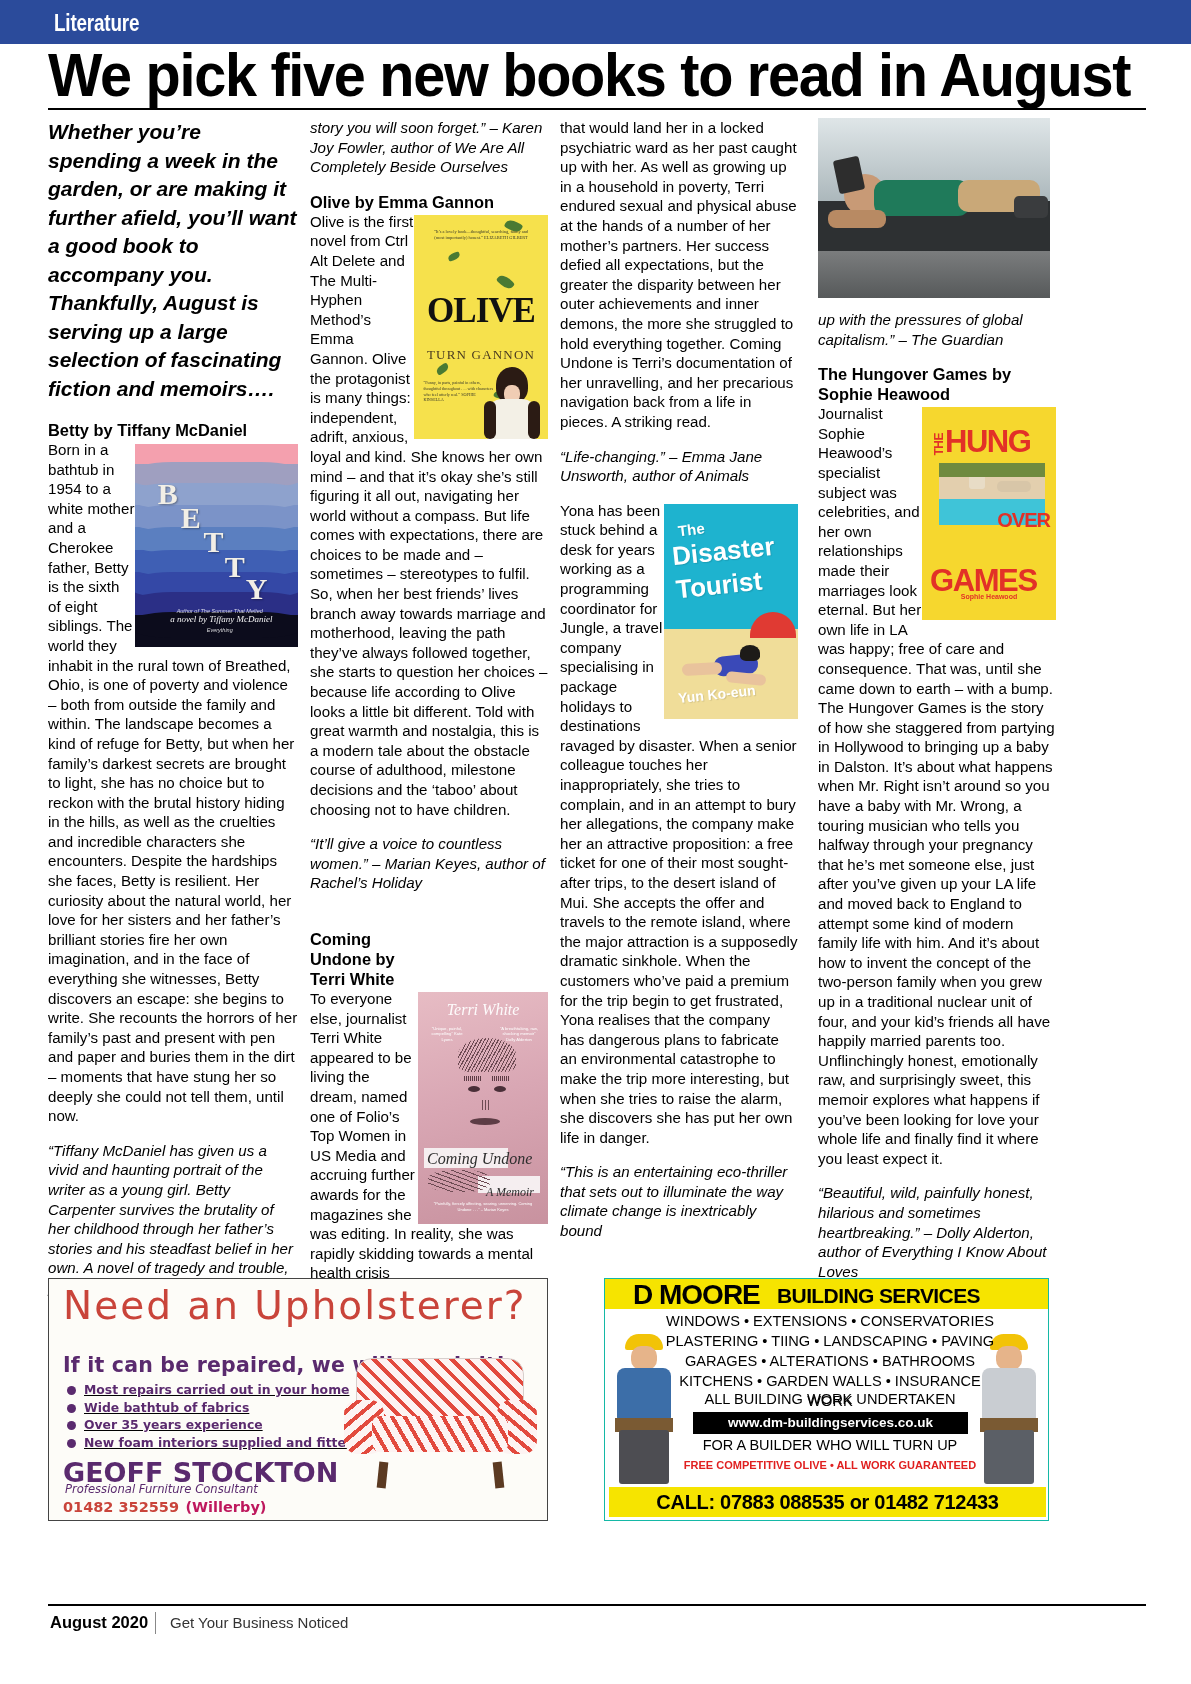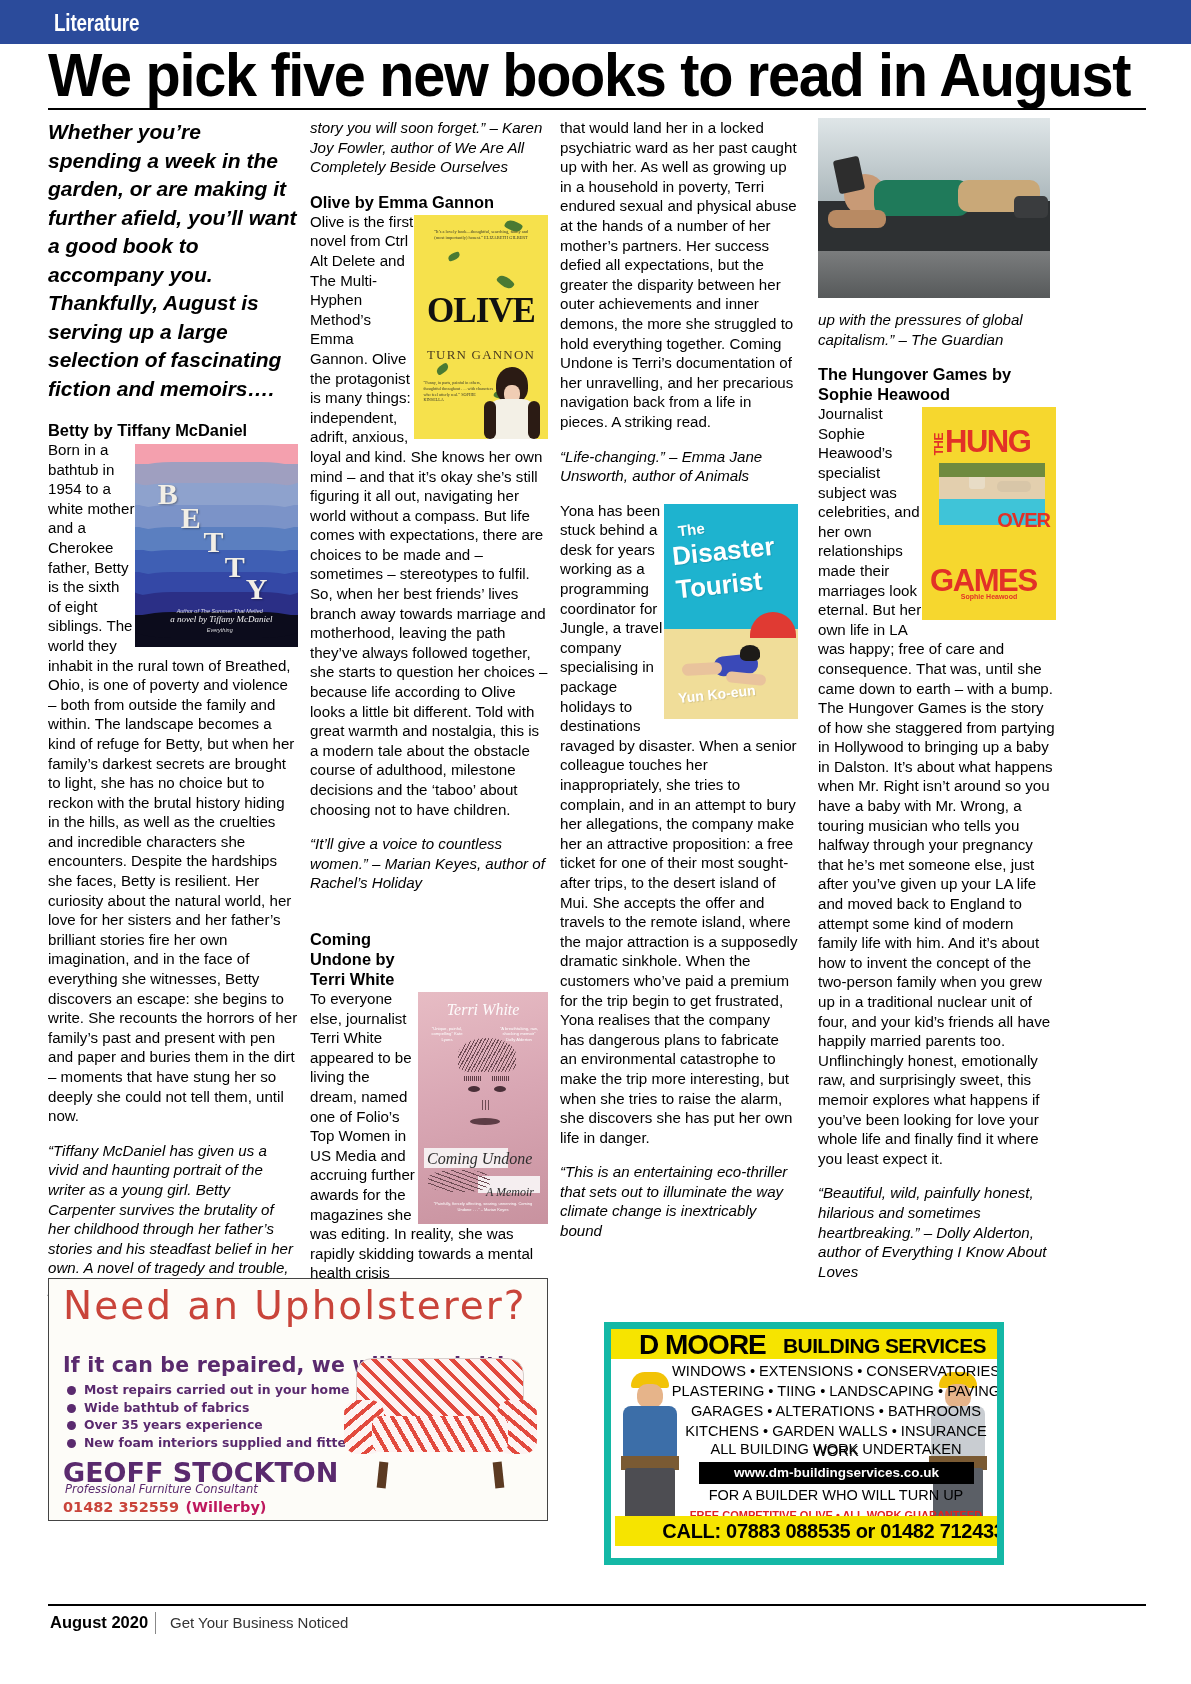--- a/index.html
+++ b/index.html
@@ -246,21 +246,21 @@
     letter-spacing: 2px;
     font-family: "DejaVu Sans", sans-serif;
   }
   .ad-uph .line1, .ad-uph .line2 {
     position: absolute; left: 14px; color: #5a2a6e;
     font-size: 20.5px; font-weight: bold; letter-spacing: .2px;
     font-family: "DejaVu Sans", sans-serif;
   }
   .ad-uph .line1 { top: 50px; }
   .ad-uph .line2 { top: 74px; }
-  .ad-uph ul { position: absolute; left: 18px; top: 102px; list-style: none; }
+  .ad-uph ul { position: absolute; left: 18px; top: 102px; list-style: none; text-decoration: underline; }
   .ad-uph li {
     color: #5a2a6e; font-size: 12.4px; font-weight: bold;
     line-height: 17.5px; padding-left: 17px; position: relative;
     font-family: "DejaVu Sans", sans-serif;
   }
   .ad-uph li:before {
     content: ""; position: absolute; left: 0; top: 5px;
     width: 9px; height: 9px; border-radius: 50%; background: #5a2a6e;
   }
   .ad-uph .brand {
@@ -284,24 +284,23 @@
     color: #5a2a6e; font-size: 17px; font-weight: bold;
     font-family: "DejaVu Sans", sans-serif;
   }
   .ad-uph .tel2 b { color: #c9443a; }
   .ad-uph .chair {
     position: absolute; right: 4px; bottom: 28px; width: 205px; height: 150px;
   }
 
   .ad-dm {
     position: absolute; left: 604px; top: 1278px;
-    width: 400px; height: 243px;
-    background: #fff; border: 7px solid #14b8a6;
+    width: 445px; height: 243px;
+    background: #fff; border: 1px solid #14b8a6;
     overflow: hidden;
-    margin-top: 44px;
   }
   .ad-dm .band {
     position: absolute; left: 0; top: 0; width: 100%; height: 30px;
     background: #f6e400;
   }
   .ad-dm .dm {
     position: absolute; left: 28px; top: 0px;
     font-size: 28px; font-weight: bold; letter-spacing: -1px;
   }
   .ad-dm .bs {
@@ -324,21 +323,21 @@
   }
   .ad-dm .builder {
     position: absolute; left: 60px; top: 158px; width: 330px;
     text-align: center; font-size: 14.5px;
   }
   .ad-dm .quotes {
     position: absolute; left: 40px; top: 180px; width: 370px;
     text-align: center; font-size: 11px; color: #e02020; font-weight: bold;
   }
   .ad-dm .callband {
-    position: absolute; left: 4px; bottom: 12px; width: 437px; height: 30px;
+    position: absolute; left: 4px; bottom: 3px; width: 437px; height: 30px;
     background: #f6e400; text-align: center;
     font-size: 20px; font-weight: bold; line-height: 30px;
     letter-spacing: -.3px;
   }
   .worker {
     position: absolute; width: 66px; height: 150px; bottom: 36px;
   }
 
   
   .footer-rule {

